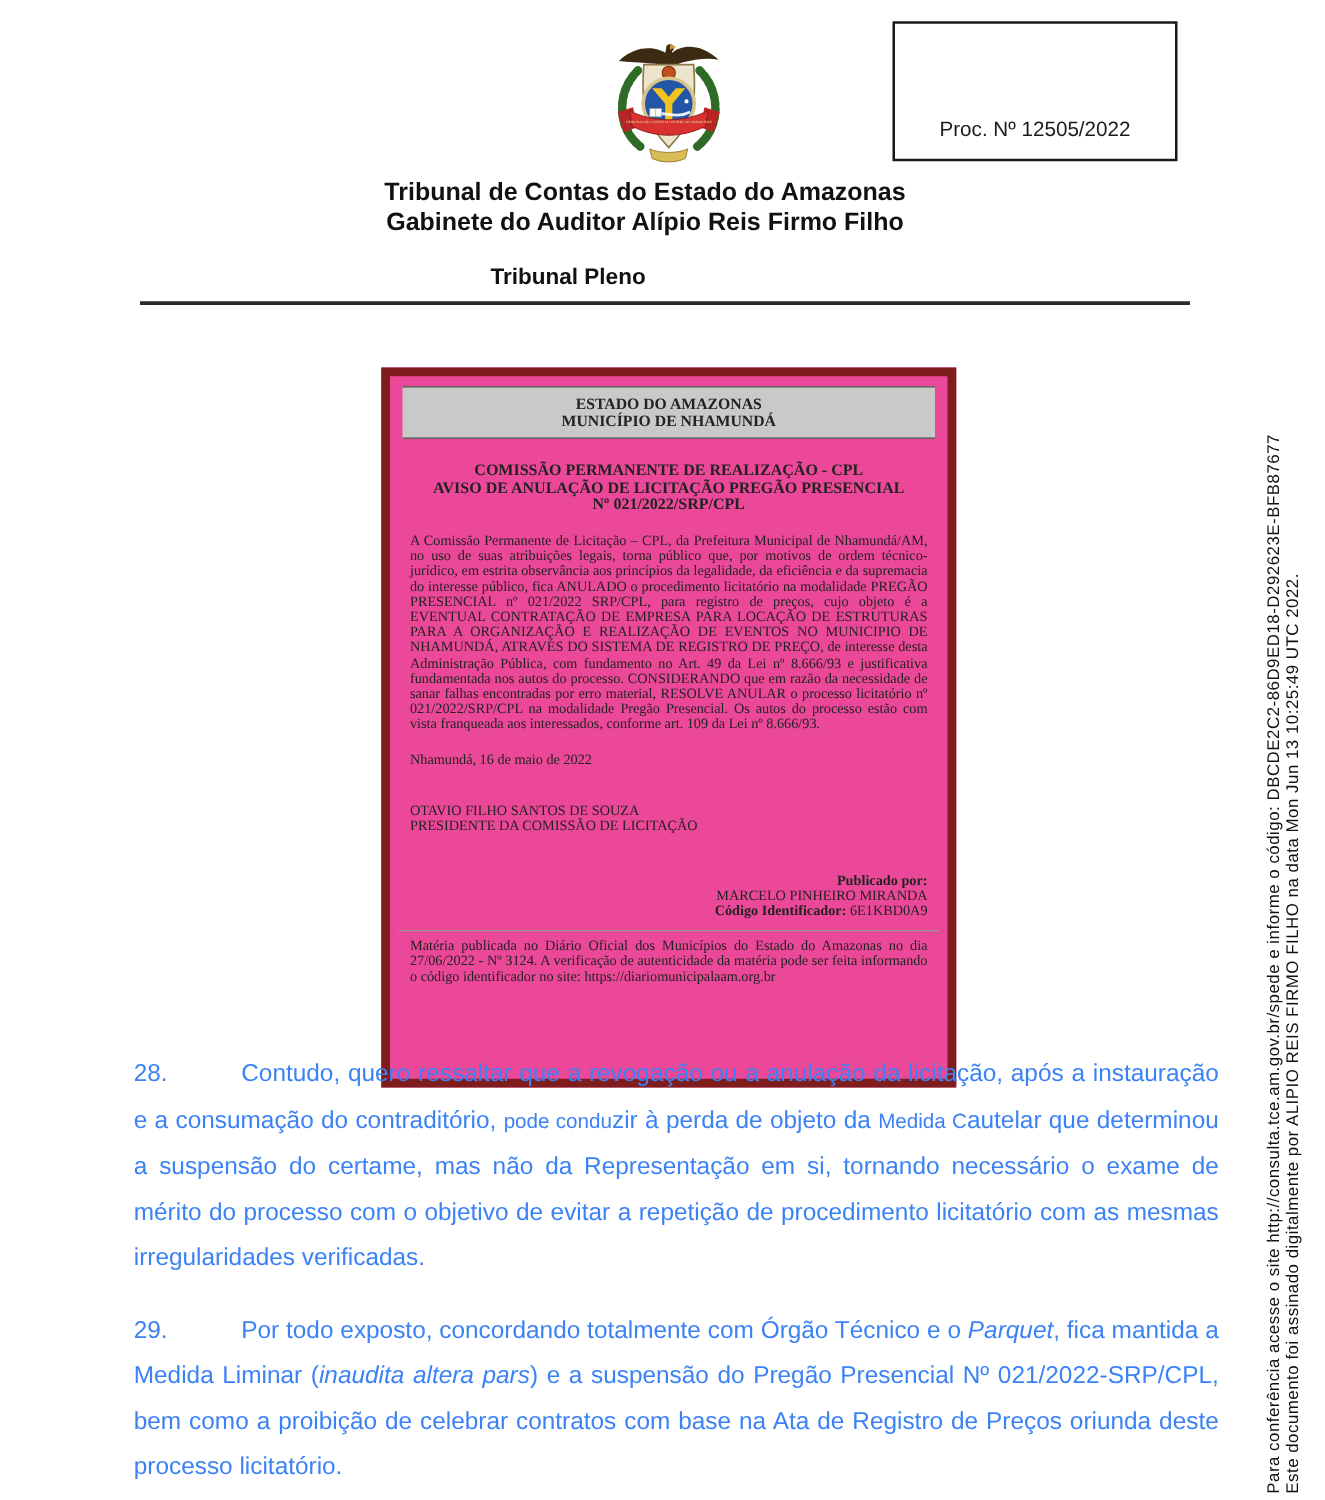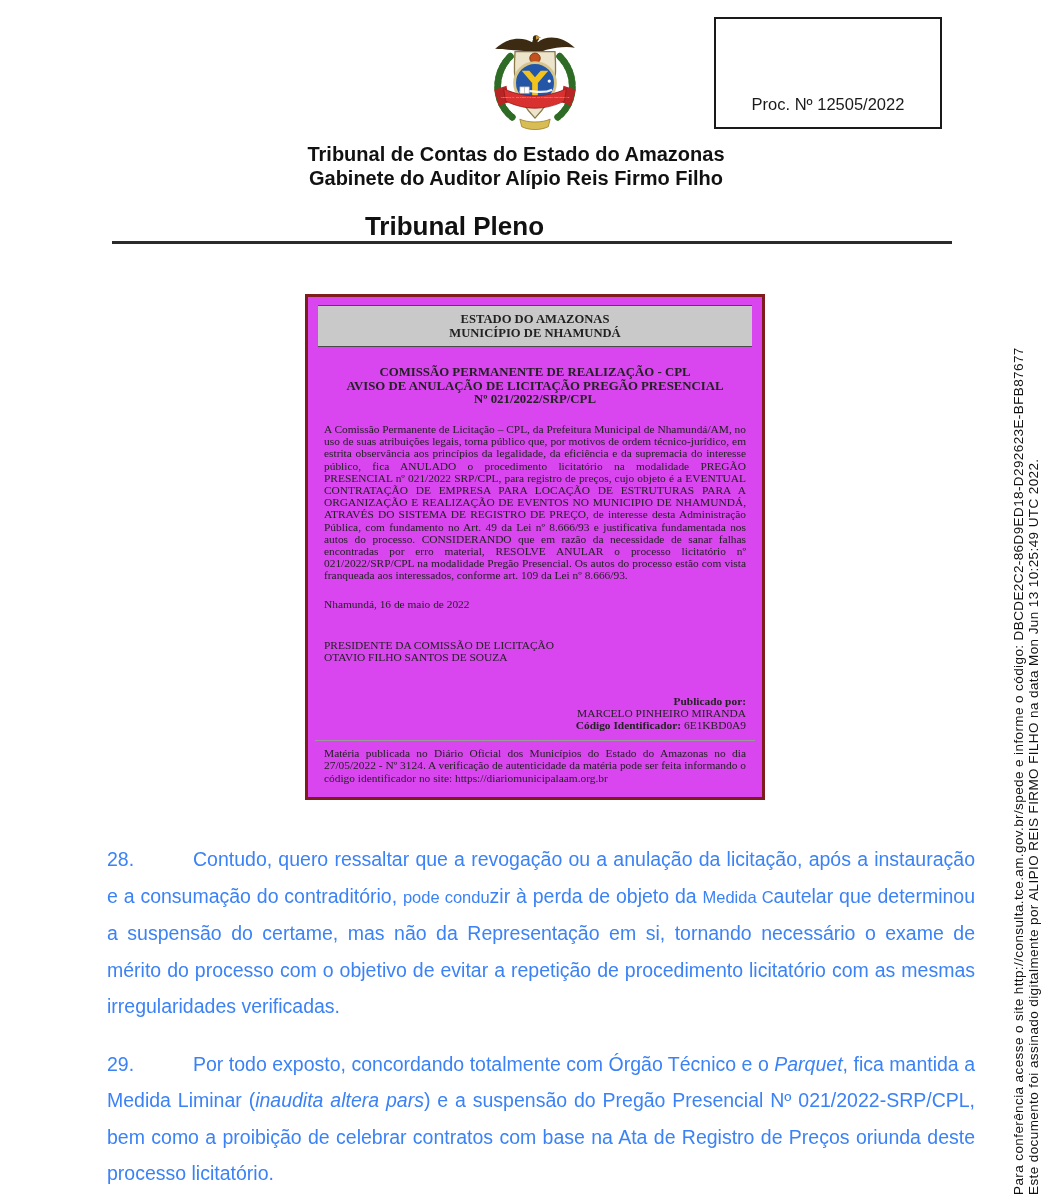--- a/index.html
+++ b/index.html
@@ -13,26 +13,26 @@
   .fls-line{position:absolute;left:24px;top:76px;font-size:16.5px;}
   .fill-line{display:inline-block;width:170px;height:15px;border-bottom:1.6px solid #222;}
 
   
   .logo{position:absolute;left:478px;top:26px;width:114px;height:114px;}
 
   
   .org-heads{position:absolute;left:0;top:142px;width:1032px;text-align:center;
              font-weight:bold;font-size:20px;line-height:24px;color:#111;}
   .section-head{position:absolute;left:0;top:211px;width:909px;text-align:center;
-                font-weight:bold;font-size:26px;color:#111;}
+                font-weight:bold;font-size:18px;color:#111;}
   .top-rule{position:absolute;left:112px;top:241px;width:840px;height:2.5px;background:#2b2b2b;}
 
   
-  .notice{position:absolute;left:305px;top:294px;width:460px;height:506px;
-          border:3px solid #7f1d1d;box-sizing:border-box;background:#d946ef;
+  .notice{position:absolute;left:305px;top:294px;width:460px;height:576px;
+          border:7px solid #7f1d1d;box-sizing:border-box;background:#ec4899;
           font-family:"Liberation Serif",serif;color:#222;}
   .notice-gray{margin:8px 10px 0;background:#c9c9c9;border-top:1.5px solid #4a4a4a;
                border-bottom:1.5px solid #4a4a4a;text-align:center;font-weight:bold;
                font-size:12.6px;line-height:13.6px;padding:7px 0 6px;}
   .notice-title{margin:19px 14px 0;text-align:center;font-weight:bold;
                 font-size:12.8px;line-height:13.6px;}
   .notice-body{margin:16px 16px 0;text-align:justify;font-size:11.4px;line-height:12.2px;}
   .notice-date{margin:16px 16px 0;font-size:11.4px;}
   .notice-signer{margin:29px 16px 0;font-size:11.4px;line-height:12.4px;}
   .notice-pub{margin:33px 16px 0;text-align:right;font-size:11.4px;line-height:11.6px;}
@@ -106,30 +106,30 @@
       <div>MUNICÍPIO DE NHAMUNDÁ</div>
     </div>
     <div class="notice-title">
       <div>COMISSÃO PERMANENTE DE REALIZAÇÃO - CPL</div>
       <div>AVISO DE ANULAÇÃO DE LICITAÇÃO PREGÃO PRESENCIAL</div>
       <div>Nº 021/2022/SRP/CPL</div>
     </div>
     <div class="notice-body">A Comissão Permanente de Licitação – CPL, da Prefeitura Municipal de Nhamundá/AM, no uso de suas atribuições legais, torna público que, por motivos de ordem técnico-jurídico, em estrita observância aos princípios da legalidade, da eficiência e da supremacia do interesse público, fica ANULADO o procedimento licitatório na modalidade PREGÃO PRESENCIAL nº 021/2022 SRP/CPL, para registro de preços, cujo objeto é a EVENTUAL CONTRATAÇÃO DE EMPRESA PARA LOCAÇÃO DE ESTRUTURAS PARA A ORGANIZAÇÃO E REALIZAÇÃO DE EVENTOS NO MUNICIPIO DE NHAMUNDÁ, ATRAVÉS DO SISTEMA DE REGISTRO DE PREÇO, de interesse desta Administração Pública, com fundamento no Art. 49 da Lei nº 8.666/93 e justificativa fundamentada nos autos do processo. CONSIDERANDO que em razão da necessidade de sanar falhas encontradas por erro material, RESOLVE ANULAR o processo licitatório nº 021/2022/SRP/CPL na modalidade Pregão Presencial. Os autos do processo estão com vista franqueada aos interessados, conforme art. 109 da Lei nº 8.666/93.</div>
     <div class="notice-date">Nhamundá, 16 de maio de 2022</div>
     <div class="notice-signer">
+      <div>OTAVIO FILHO SANTOS DE SOUZA</div>
       <div>PRESIDENTE DA COMISSÃO DE LICITAÇÃO</div>
-      <div>OTAVIO FILHO SANTOS DE SOUZA</div>
     </div>
     <div class="notice-pub">
       <div class="b">Publicado por:</div>
       <div>MARCELO PINHEIRO MIRANDA</div>
       <div><span class="b">Código Identificador:</span> <span>6E1KBD0A9</span></div>
     </div>
     <hr class="notice-hr">
-    <div class="notice-footer">Matéria publicada no Diário Oficial dos Municípios do Estado do Amazonas no dia 27/05/2022 - Nº 3124. A verificação de autenticidade da matéria pode ser feita informando o código identificador no site: https://diariomunicipalaam.org.br</div>
+    <div class="notice-footer">Matéria publicada no Diário Oficial dos Municípios do Estado do Amazonas no dia 27/06/2022 - Nº 3124. A verificação de autenticidade da matéria pode ser feita informando o código identificador no site: https://diariomunicipalaam.org.br</div>
   </div>
 
   <div class="paras">
     <p><span class="para-num">28.</span><span><span>Contudo, quero ressaltar que a revogação ou a anulação da licitação, após a instauração e a consumação do contraditório, </span><span class="seg-sm">pode condu</span><span>zir à perda de objeto da </span><span class="seg-sm">Medida C</span><span>autelar que determinou a suspensão do certame, mas não da Representação em si, tornando necessário o exame de mérito do processo com o objetivo de evitar a repetição de procedimento licitatório com as mesmas irregularidades verificadas.</span></span></p>
     <p><span class="para-num">29.</span><span><span>Por todo exposto, concordando totalmente com Órgão Técnico e o </span><span class="seg-i">Parquet</span><span>, fica mantida a Medida Liminar (</span><span class="seg-i">inaudita altera pars</span><span>) e a suspensão do Pregão Presencial Nº 021/2022-SRP/CPL, bem como a proibição de celebrar contratos com base na Ata de Registro de Preços oriunda deste processo licitatório.</span></span></p>
   </div>
 
   <div class="vline vline1">Este documento foi assinado digitalmente por ALIPIO REIS FIRMO FILHO na data Mon Jun 13 10:25:49 UTC 2022.</div>
   <div class="vline vline2">Para conferência acesse o site http://consulta.tce.am.gov.br/spede e informe o código: DBCDE2C2-86D9ED18-D292623E-BFB87677</div>
 

